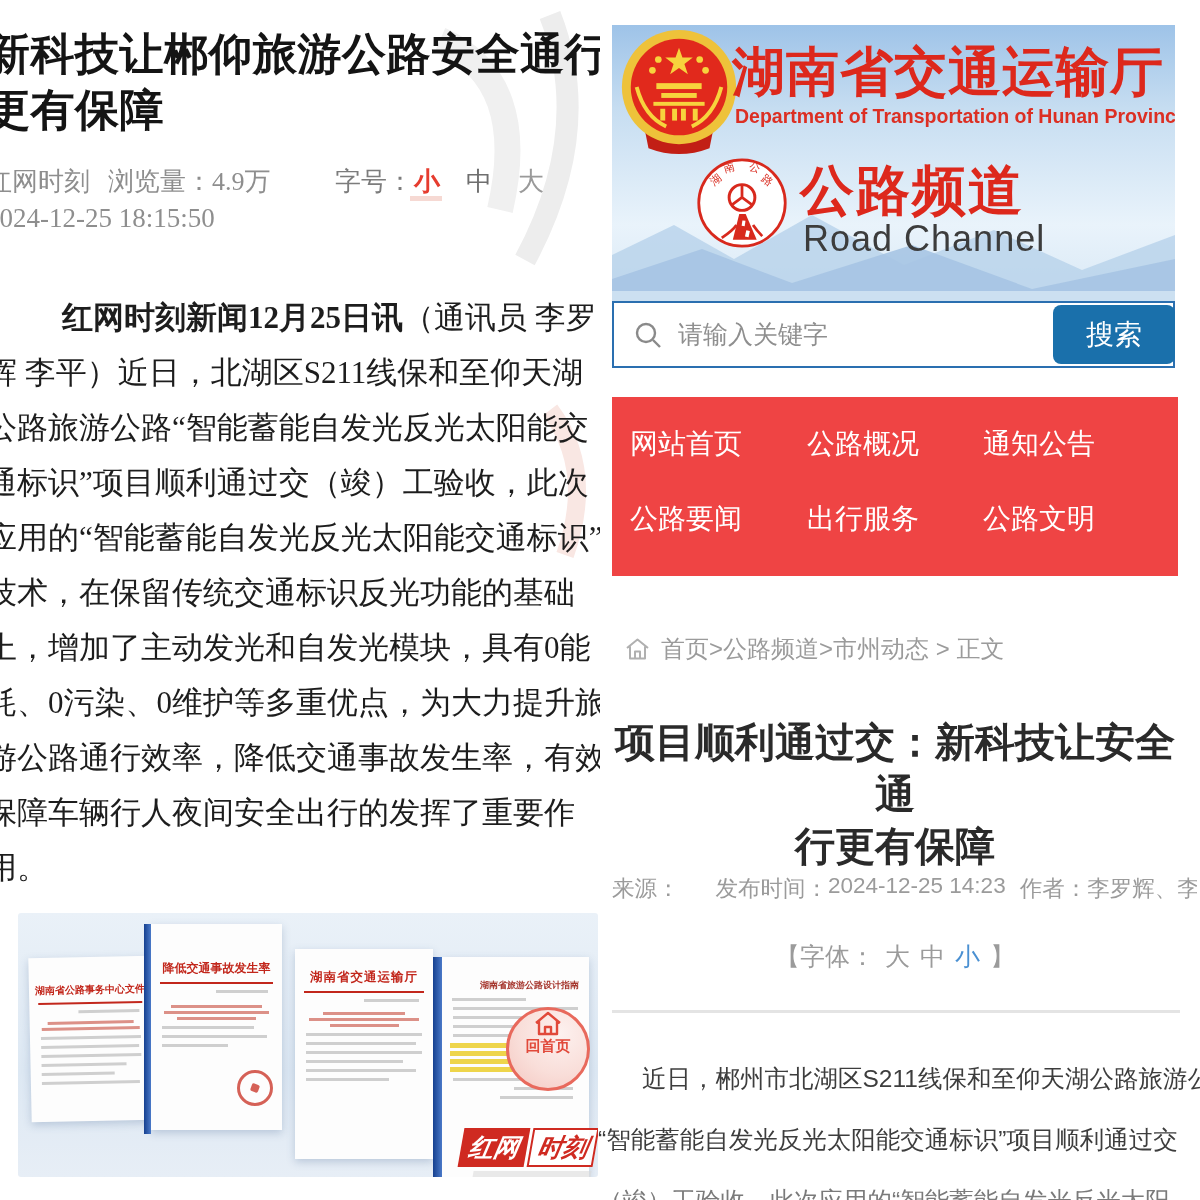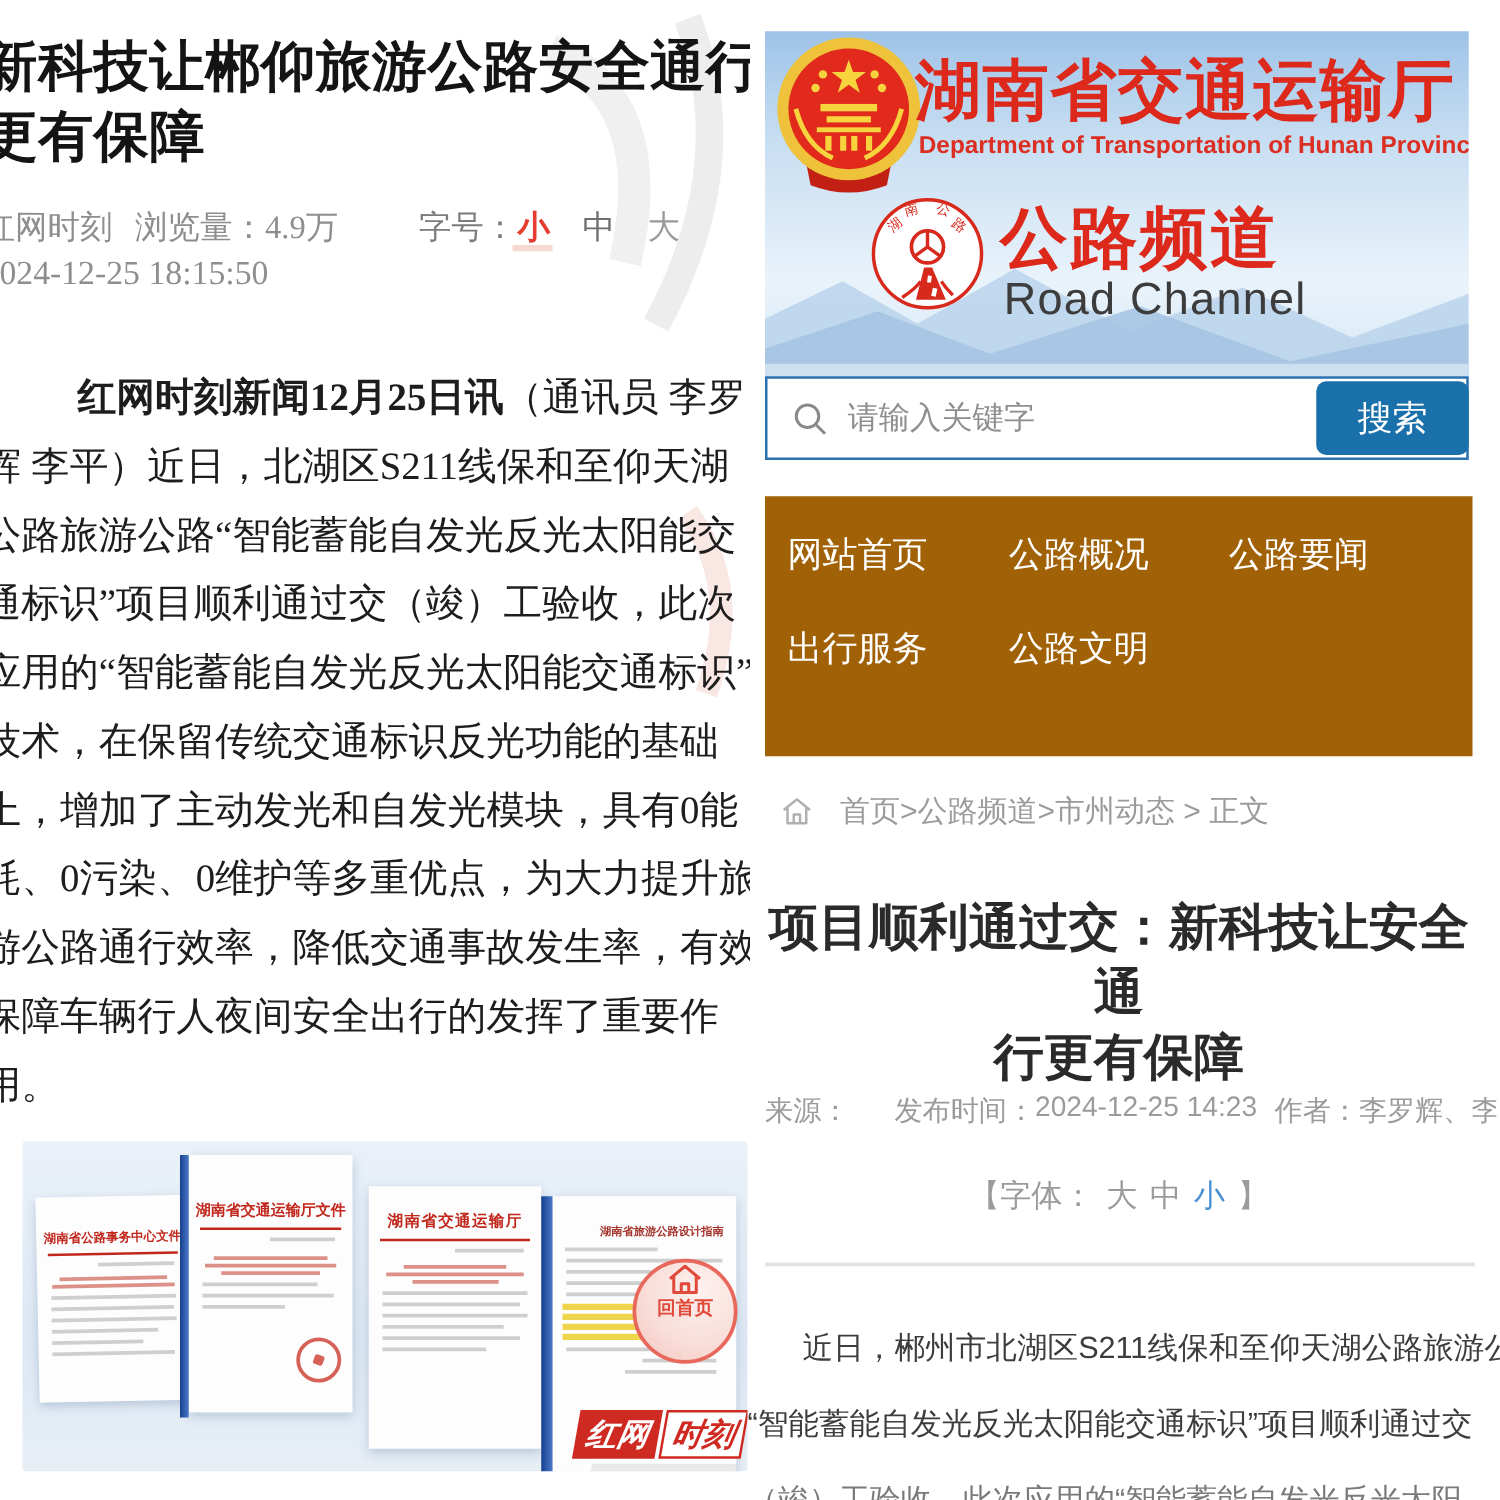--- a/index.html
+++ b/index.html
@@ -70,25 +70,25 @@
 
   .search{left:0;top:301px;width:559px;height:63px;background:#fff;border:2px solid #2a6fb0;
           display:flex;align-items:center;}
   .search input{flex:1;border:none;outline:none;font-size:25px;color:#444;margin-left:14px;
                 font-family:"Liberation Sans",sans-serif;background:transparent;min-width:0;}
   .search input::placeholder{color:#8f8f8f;}
   .mag{margin-left:20px;flex:0 0 auto;}
   .search-btn{flex:0 0 aupx;position:absolute;right:-2px;top:2px;width:122px;height:59px;background:#1a70ab;
               color:#fff;font-size:28px;border:none;border-radius:8px;cursor:pointer;
               font-family:"Liberation Sans",sans-serif;}
-  .nav{left:0;top:397px;width:566px;height:208px;background:#a16207;display:grid;
+  .nav{left:0;top:397px;width:566px;height:179px;background:#ef4444;display:grid;
        grid-template-columns:177px 176px 1fr;grid-auto-rows:75px;padding:28px 0 0 18px;box-sizing:border-box;}
   .nav span{color:#fff;font-size:28px;cursor:pointer;white-space:nowrap;}
 
-  .crumb{left:13px;top:633px;display:flex;align-items:center;gap:22px;cursor:pointer;}
+  .crumb{left:13px;top:633px;display:flex;align-items:center;gap:11px;cursor:pointer;}
   .crumb-txt{font-size:24px;color:#9b9b9b;white-space:nowrap;}
 
   .art-title{left:0;top:716px;width:566px;text-align:center;font-size:40px;font-weight:bold;
              color:#2a2a2a;line-height:52px;white-space:pre-line;}
   .art-meta{left:0;top:873px;width:585px;display:flex;gap:14px;font-size:22.5px;color:#9b9b9b;
             white-space:nowrap;overflow:hidden;align-items:flex-end;}
   .art-meta .grp{display:flex;}
   .gap1{margin-right:22px;}
   .fontrow{left:0;top:940px;width:566px;display:flex;justify-content:center;gap:10px;
            font-size:25px;color:#9b9b9b;}
@@ -146,21 +146,21 @@
         <i class="rl w70" style="margin:8px auto 2px;"></i>
           <i class="rl w80" style="margin:3px auto;"></i>
         <i class="tl"></i>
           <i class="tl w80"></i>
           <i class="tl"></i>
           <i class="tl w70"></i>
           <i class="tl w60"></i>
           <i class="tl w80"></i>
       </div>
       <div class="doc doc2 spine2">
-        <div class="doc-title" style="font-size:12px;margin-top:36px;">湖南省交通运输厅文件</div>
+        <div class="doc-title" style="font-size:12px;margin-top:36px;">降低交通事故发生率</div>
         <div class="rule"></div>
         <i class="tl w40" style="margin-right:14px;"></i>
         <i class="rl w70" style="margin:12px auto 2px;"></i>
           <i class="rl w80" style="margin:3px auto;"></i>
           <i class="rl w60" style="margin:3px auto;"></i>
         <i class="tl w70"></i>
           <i class="tl w80"></i>
           <i class="tl w50"></i>
         <span class="seal"></span>
       </div>
@@ -264,20 +264,21 @@
         <circle cx="12" cy="12" r="9" fill="none" stroke="#8a8a8a" stroke-width="2.4"></circle>
         <line x1="19" y1="19" x2="26" y2="26" stroke="#8a8a8a" stroke-width="2.4"></line>
       </svg>
       <input type="text" placeholder="请输入关键字" style="">
       <button class="search-btn">搜索</button>
     </div>
 
     <div class="abs nav">
       <span>网站首页</span>
       <span>公路概况</span>
+      <span>通知公告</span>
       <span>公路要闻</span>
       <span>出行服务</span>
       <span>公路文明</span>
     </div>
 
     <div class="abs crumb">
       <svg width="25" height="24" viewBox="0 0 25 24">
         <path d="M2,11 L12.5,2.5 L23,11 M5,9.5 L5,21.5 L20,21.5 L20,9.5 M10,21.5 L10,14.5 L15,14.5 L15,21.5" stroke="#b0b0b0" stroke-width="2" fill="none" stroke-linejoin="round"></path>
       </svg>
       <span class="crumb-txt">首页&gt;公路频道&gt;市州动态 &gt; 正文</span>

